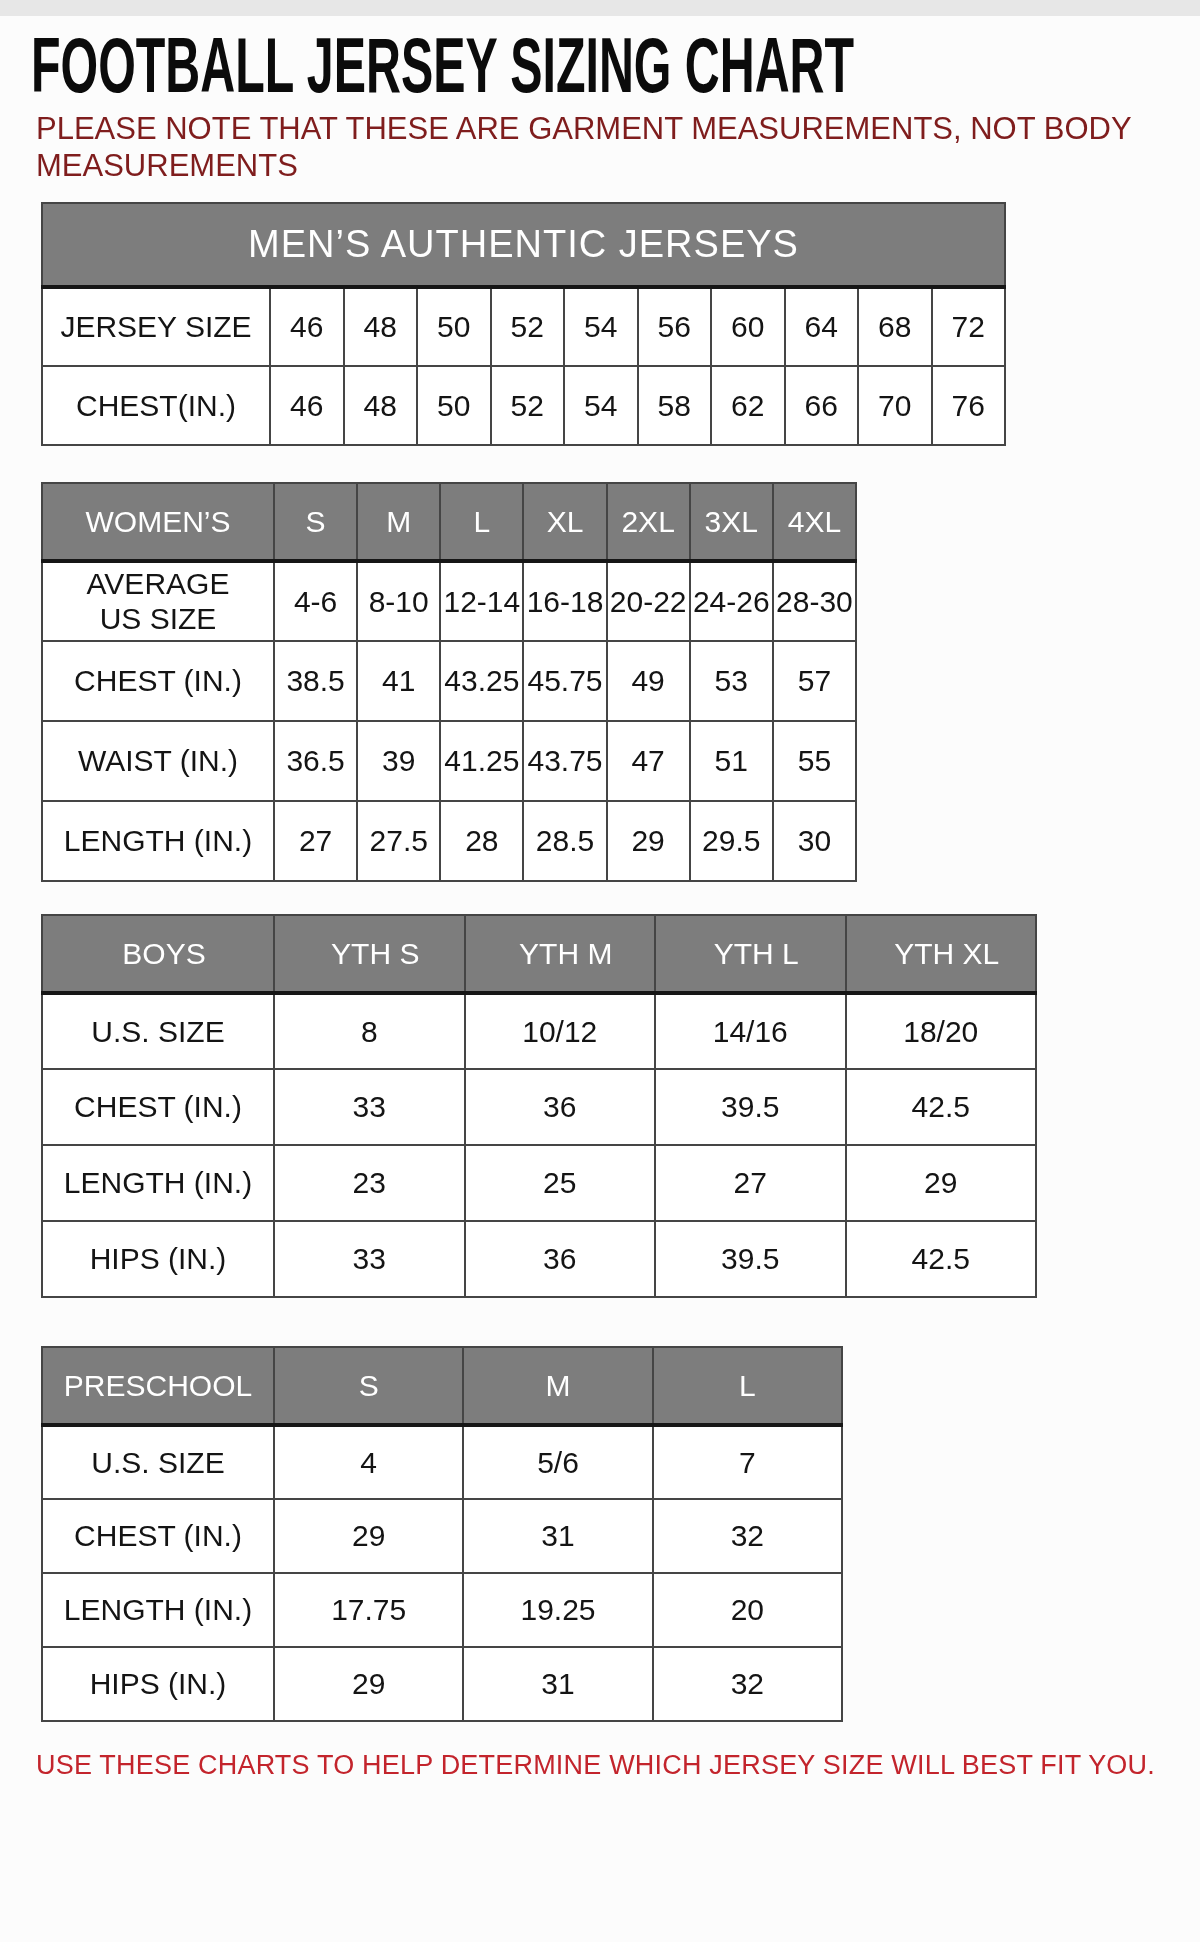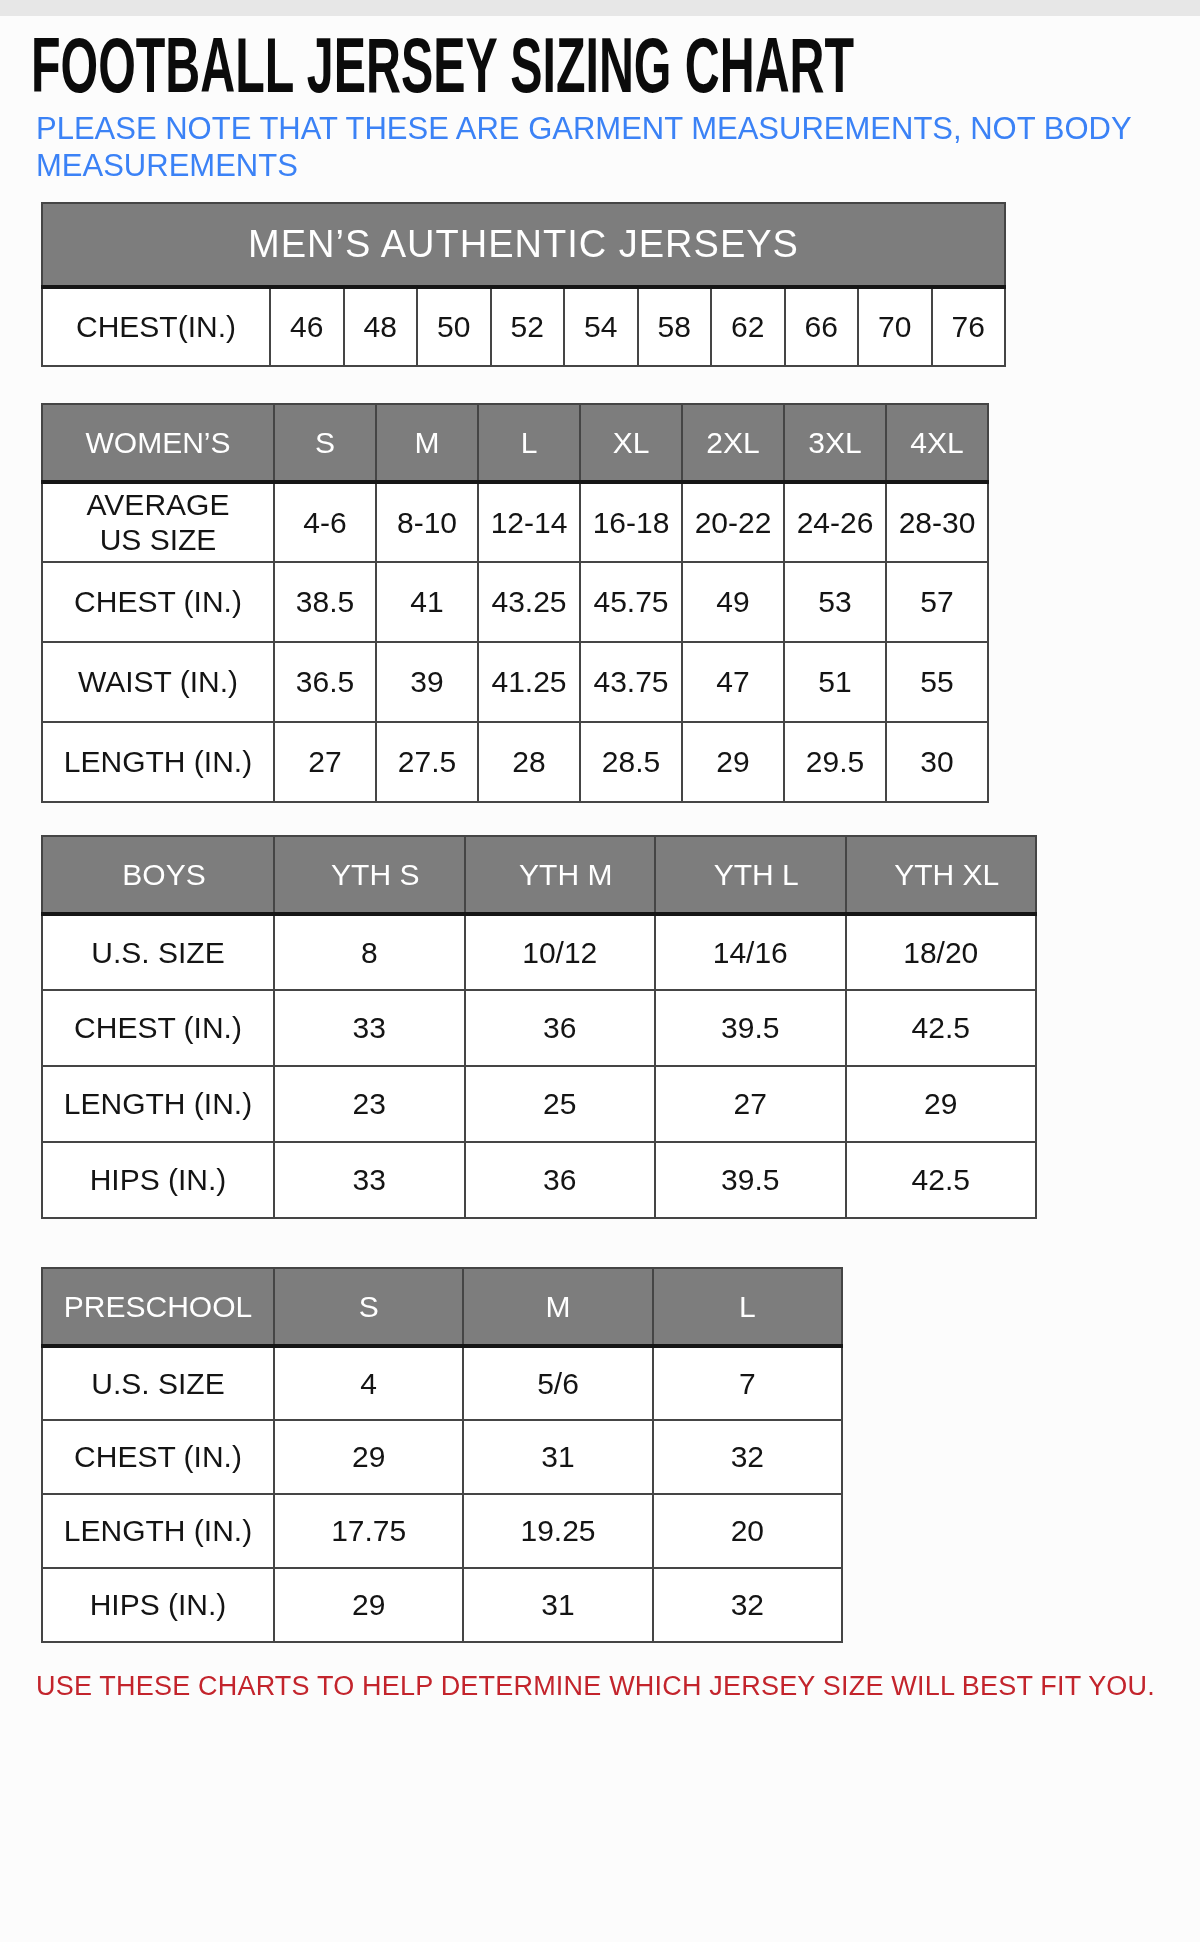--- a/index.html
+++ b/index.html
@@ -25,21 +25,21 @@
     white-space: nowrap;
     transform: scaleX(0.62);
     transform-origin: left top;
     letter-spacing: 0;
   }
   .note {
     margin: 8px 0 0 36px;
     width: 1100px;
     font-size: 31px;
     line-height: 1.2;
-    color: #3b82f6;
+    color: #7f1d1d;
   }
   table.tbl {
     border-collapse: collapse;
     table-layout: fixed;
     margin-left: 41px;
     background: #ffffff;
     border: 2px solid #2e2e2e;
   }
   .tbl th, .tbl td {
     border: 2px solid #454545;
@@ -53,21 +53,21 @@
     background: #7d7d7d;
     color: #ffffff;
     border-bottom: 4px solid #161616;
   }
   
   .mens { width: 965px; margin-top: 18px; }
   .mens .mhead { height: 84px; font-size: 38px; letter-spacing: 1px; }
   .mens td { height: 79px; font-size: 30px; }
   .mens tr.r-size td { height: 77px; }
   
-  .womens { width: 948px; margin-top: 36px; }
+  .womens { width: 816px; margin-top: 36px; }
   .womens th { height: 78px; font-size: 30px; }
   .womens td { height: 80px; font-size: 30px; }
   
   .boys { width: 996px; margin-top: 32px; }
   .boys th { height: 78px; font-size: 30px; padding-left: 12px; }
   .boys td { height: 76px; font-size: 30px; }
   
   .pre { width: 802px; margin-top: 48px; }
   .pre th { height: 78px; font-size: 30px; }
   .pre td { height: 74px; font-size: 30px; }
@@ -110,20 +110,33 @@
       <col>
       <col>
       <col>
   </colgroup>
   <thead>
     <tr>
       <th class="ghead mhead" colspan="11">MEN’S AUTHENTIC JERSEYS</th>
     </tr>
   </thead>
   <tbody>
+    <tr>
+      <td>JERSEY SIZE</td>
+      <td>46</td>
+      <td>48</td>
+      <td>50</td>
+      <td>52</td>
+      <td>54</td>
+      <td>56</td>
+      <td>60</td>
+      <td>64</td>
+      <td>68</td>
+      <td>72</td>
+    </tr>
     <tr>
       <td>CHEST(IN.)</td>
       <td>46</td>
       <td>48</td>
       <td>50</td>
       <td>52</td>
       <td>54</td>
       <td>58</td>
       <td>62</td>
       <td>66</td>

